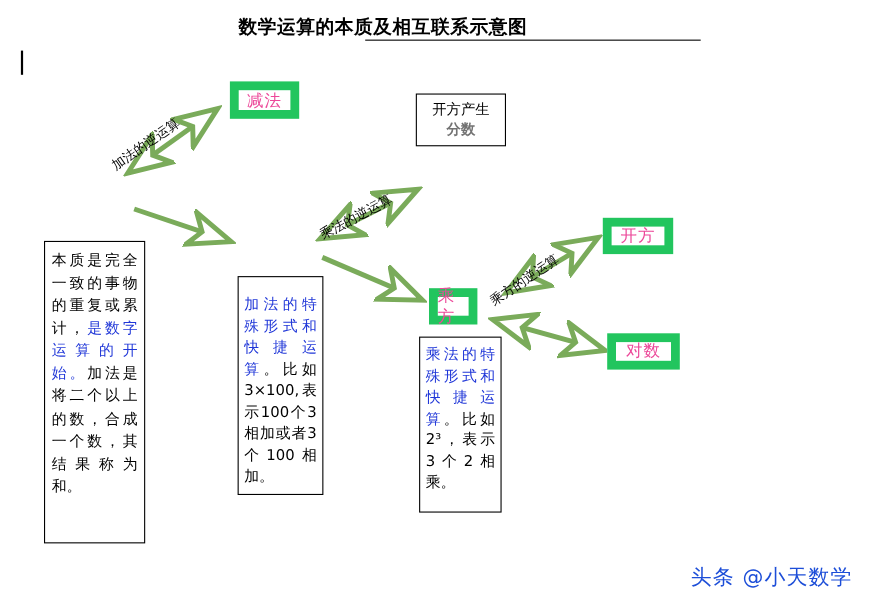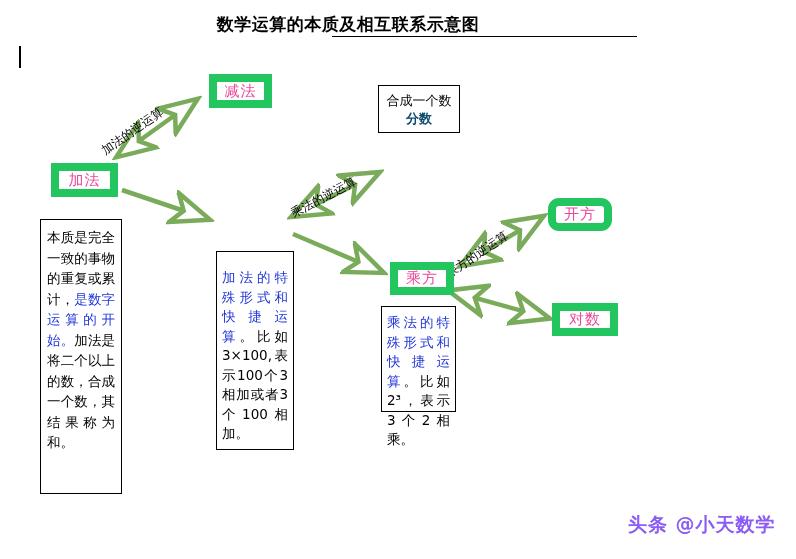--- a/index.html
+++ b/index.html
@@ -83,21 +83,21 @@
   }
   .note-box.centered {
     text-align: center;
     padding: 6px 4px;
     line-height: 18px;
   }
   .blue {
     color: #2037d8;
   }
   .blue-bold {
-    color: #0c4a6e;
+    color: #737373;
     font-weight: bold;
   }
   .bold {
     font-weight: bold;
   }
   .squiggle {
     text-decoration: underline;
     text-decoration-color: #d23a2a;
     text-decoration-style: wavy;
     text-decoration-thickness: 1px;
@@ -109,22 +109,22 @@
     color: #000000;
     white-space: nowrap;
     transform-origin: left bottom;
     font-family: "DejaVu Sans", "Liberation Sans", sans-serif;
   }
   .watermark {
     position: absolute;
     left: 628px;
     top: 512px;
     font-size: 19px;
-    color: #8b5cf6;
-    font-weight: bold;
+    color: #1d4ed8;
+    font-weight: normal;
     letter-spacing: 1px;
     white-space: nowrap;
     text-align: center;
   }
   .op-label, .note-text {
     display: block;
   }
 </style>
 </head>
 <body>
@@ -174,52 +174,49 @@
   <div class="arrow-label" style="left:108px; top:142px; transform: rotate(-35deg);">加法的逆运算</div>
 
   <div class="arrow-label" style="left:296px; top:205px; transform: rotate(-28deg);">乘法的逆运算</div>
 
   <div class="arrow-label" style="left:452px; top:265px; transform: rotate(-34deg);">乘方的逆运算</div>
 
   <div class="op-box" style="left:209px; top:74px; width:63px; height:34px;">
     <span class="op-label">减法</span>
   </div>
 
-  <div class="op-box" style="left:51px; top:163px; width:67px; height:34px;">
-    <span class="op-label">加法</span>
-  </div>
-
-
-
-  <div class="op-box" style="left:390px; top:262px; width:64px; height:33px;">
+
+
+
+  <div class="op-box" style="left:390px; top:262px; width:44px; height:33px;">
     <span class="op-label">乘方</span>
   </div>
 
-  <div class="op-box" style="left:548px; top:198px; width:64px; height:33px;border-radius:11px;">
+  <div class="op-box" style="left:548px; top:198px; width:64px; height:33px;">
     <span class="op-label">开方</span>
   </div>
 
   <div class="op-box" style="left:552px; top:303px; width:66px; height:33px;">
     <span class="op-label">对数</span>
   </div>
 
   <div class="note-box centered" style="left:378px; top:85px; width:82px; height:48px;">
-    <span class="note-text">合成一个数</span>
+    <span class="note-text">开方产生</span>
     <span class="note-text blue-bold">分数</span>
   </div>
 
 
-  <div class="note-box" style="left:40px; top:219px; width:82px; height:275px; font-size:13.5px; line-height:20.5px; padding:7px 6px;">
+  <div class="note-box" style="left:40px; top:219px; width:92px; height:275px; font-size:13.5px; line-height:20.5px; padding:7px 6px;">
     <span>本质是完全一致的事物的重复或累计，</span><span class="blue">是数字运算的开始。</span><span>加法是将二个以上的数，合成一个数，其结果称为和。</span>
   </div>
 
   <div class="note-box" style="left:216px; top:251px; width:78px; height:199px; font-size:13.5px; line-height:19.5px; padding:16px 5px;">
     <span class="blue">加法的特殊形式和快捷运算</span><span>。比如3×100,表示100个3相加或者3个100相加。</span>
   </div>
 
-  <div class="note-box" style="left:381px; top:306px; width:75px; height:106px; font-size:13.5px; line-height:19.5px; padding:6px 5px;">
+  <div class="note-box" style="left:381px; top:306px; width:75px; height:160px; font-size:13.5px; line-height:19.5px; padding:6px 5px;">
     <span class="blue">乘法的特殊形式和快捷运算</span><span>。比如2³，表示3个2相乘。</span>
   </div>
 
 
   <div class="watermark">头条 @小天数学</div>
 
 </div>
 
 </body></html>

